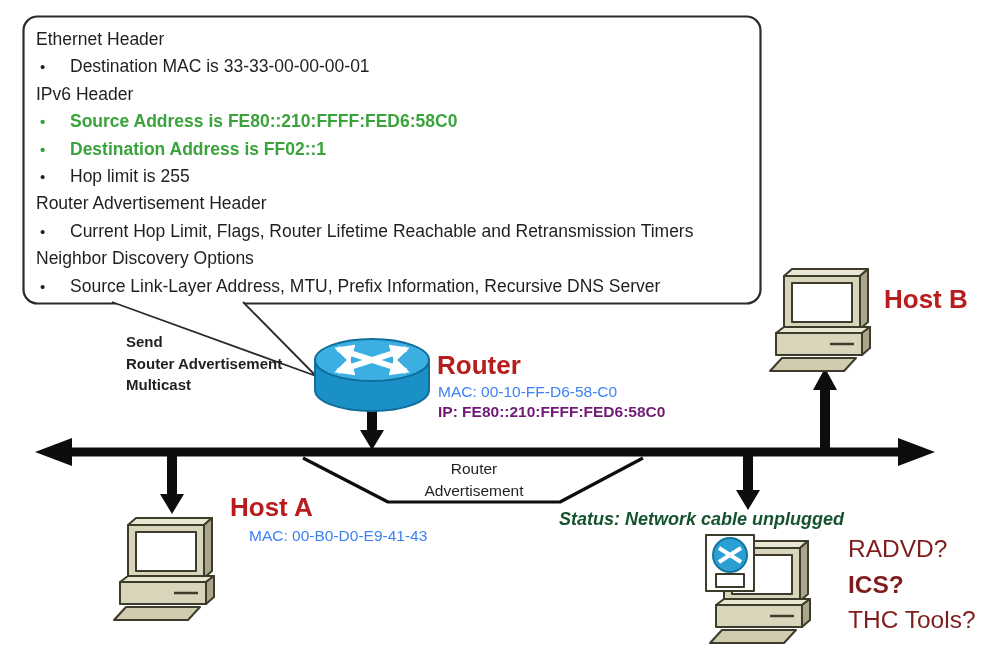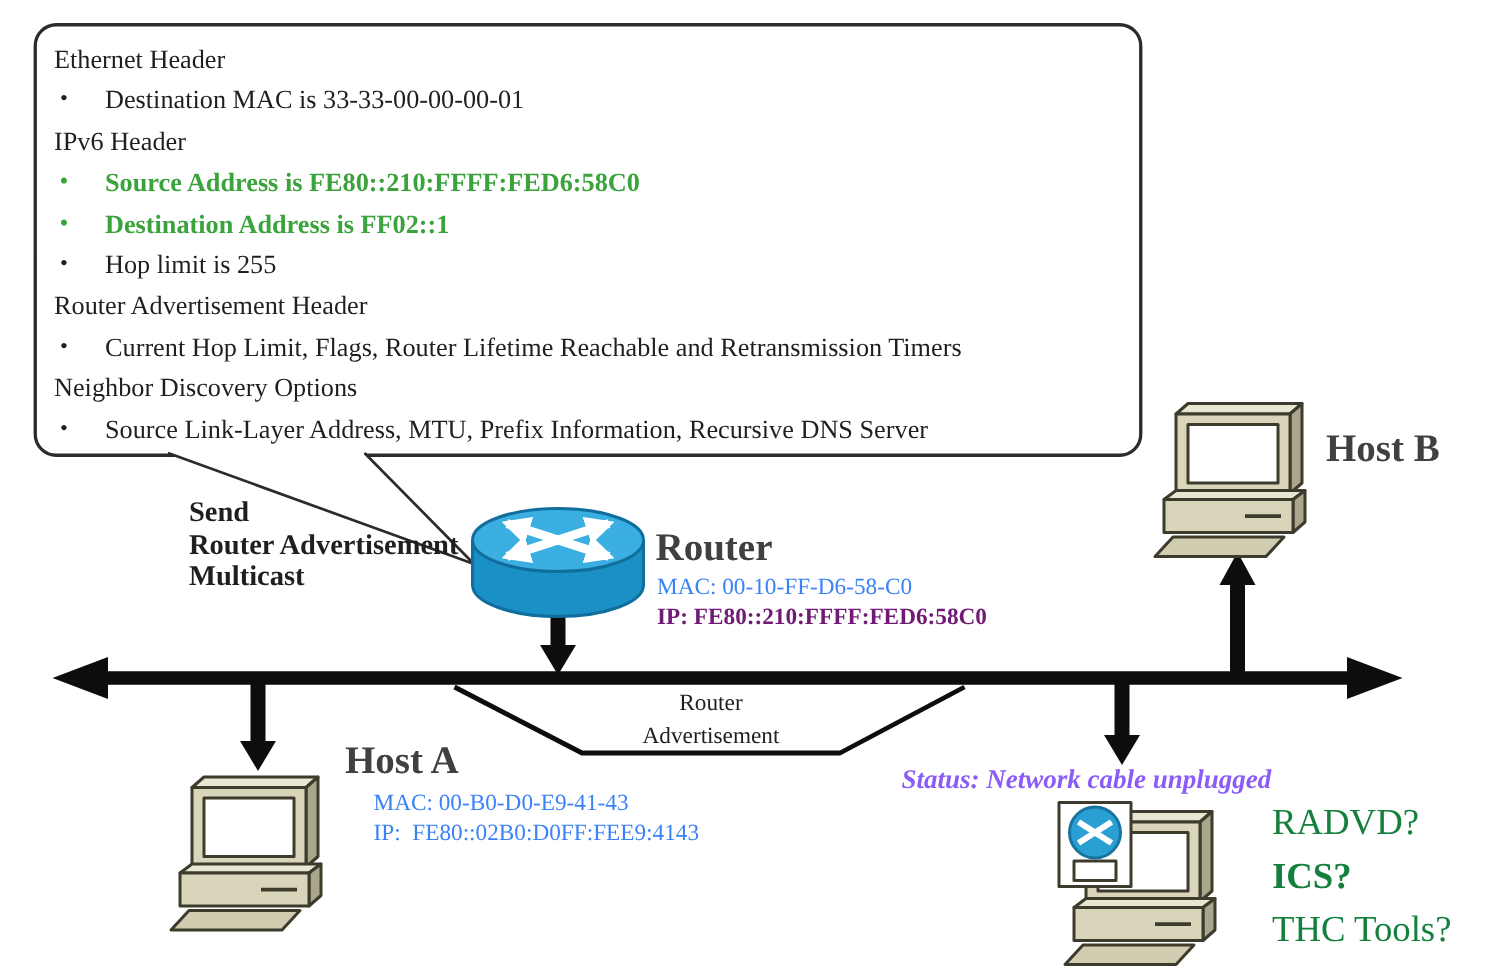--- a/index.html
+++ b/index.html
@@ -1,43 +1,43 @@
 <!DOCTYPE html>
 <html><head>
 <meta charset="utf-8">
 <style>
   html,body{margin:0;padding:0;background:#fff;}
   #canvas{
     position:relative;width:994px;height:651px;background:#fff;overflow:hidden;
-    font-family:Liberation Serif, serif;color:#1f1f1f;border-radius:12px;
+    font-family:Liberation Sans, sans-serif;color:#1f1f1f;border-radius:12px;
   }
   .abs{position:absolute;}
 
   
   #callout-text{left:36px;top:26px;width:715px;font-size:17.5px;line-height:27.4px;z-index:10;}
   .cl{display:flex;white-space:pre;}
   .cl .bul{width:30px;flex:none;padding-left:4px;font-size:15px;}
   .green{color:#3aa33c;font-weight:bold;}
 
   
-  .name-label{font-size:26px;font-weight:bold;color:#404040;z-index:10;white-space:pre;}
+  .name-label{font-size:26px;font-weight:bold;color:#b91c1c;z-index:10;white-space:pre;}
   .detail{font-size:15.5px;color:#3b82f6;z-index:10;white-space:pre;}
   .detail.green-ip{color:#701a75;font-weight:bold;}
 
-  #send-note{left:126px;top:331px;font-size:19px;font-weight:bold;line-height:21.5px;z-index:10;}
+  #send-note{left:126px;top:331px;font-size:15px;font-weight:bold;line-height:21.5px;z-index:10;}
   #router-name{left:437px;top:350px;}
   #router-mac{left:438px;top:383px;}
   #router-ip{left:438px;top:403px;}
   #hosta-name{left:230px;top:492px;}
   #hosta-mac{left:249px;top:527px;}
   #hosta-ip{left:249px;top:547px;}
   #hostb-name{left:884px;top:284px;}
   #trap-label{left:379px;top:458px;width:190px;text-align:center;font-size:15.5px;line-height:21.5px;z-index:10;}
-  #status-note{left:601px;top:509px;font-size:18px;font-style:italic;font-weight:bold;color:#8b5cf6;z-index:10;white-space:pre;}
-  #questions{left:848px;top:531px;font-size:24.5px;line-height:35.5px;color:#15803d;z-index:10;}
+  #status-note{left:559px;top:509px;font-size:18px;font-style:italic;font-weight:bold;color:#14532d;z-index:10;white-space:pre;}
+  #questions{left:848px;top:531px;font-size:24.5px;line-height:35.5px;color:#7f1d1d;z-index:10;}
   #questions .bold{font-weight:bold;}
 </style>
 </head>
 <body>
 
 <div id="canvas">
 
   <svg class="abs" style="left:0;top:0;z-index:1;" width="994" height="651" viewBox="0 0 994 651">
     <defs>
       <marker id="wh-arrow" viewBox="0 0 10 10" refX="8" refY="5" markerWidth="3.2" markerHeight="3.2" orient="auto-start-reverse">
@@ -137,21 +137,20 @@
   <div id="router-mac" class="abs detail">MAC: 00-10-FF-D6-58-C0</div>
   <div id="router-ip" class="abs detail green-ip">IP: FE80::210:FFFF:FED6:58C0</div>
 
   <div id="trap-label" class="abs">
     <div>Router</div>
     <div>Advertisement</div>
   </div>
 
   <div id="hosta-name" class="abs name-label">Host A</div>
   <div id="hosta-mac" class="abs detail">MAC: 00-B0-D0-E9-41-43</div>
-  <div id="hosta-ip" class="abs detail">IP:  FE80::02B0:D0FF:FEE9:4143</div>
 
   <div id="hostb-name" class="abs name-label">Host B</div>
 
   <div id="status-note" class="abs">Status: Network cable unplugged</div>
 
   <div id="questions" class="abs">
     <div>RADVD?</div>
     <div class="bold">ICS?</div>
     <div>THC Tools?</div>
   </div>

